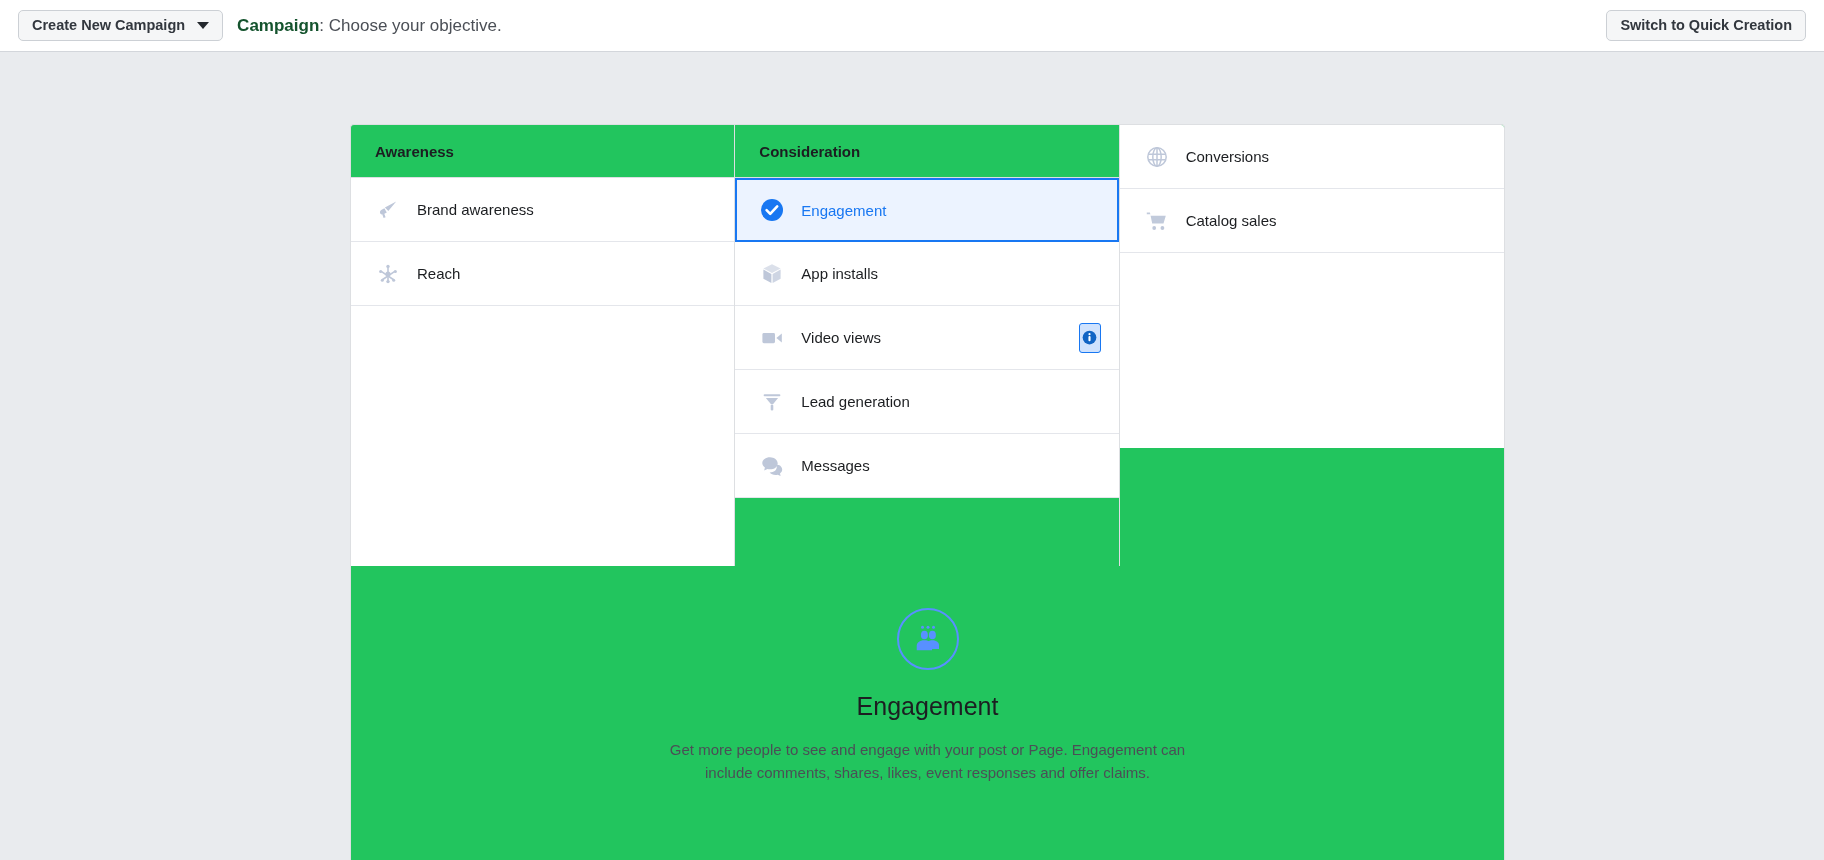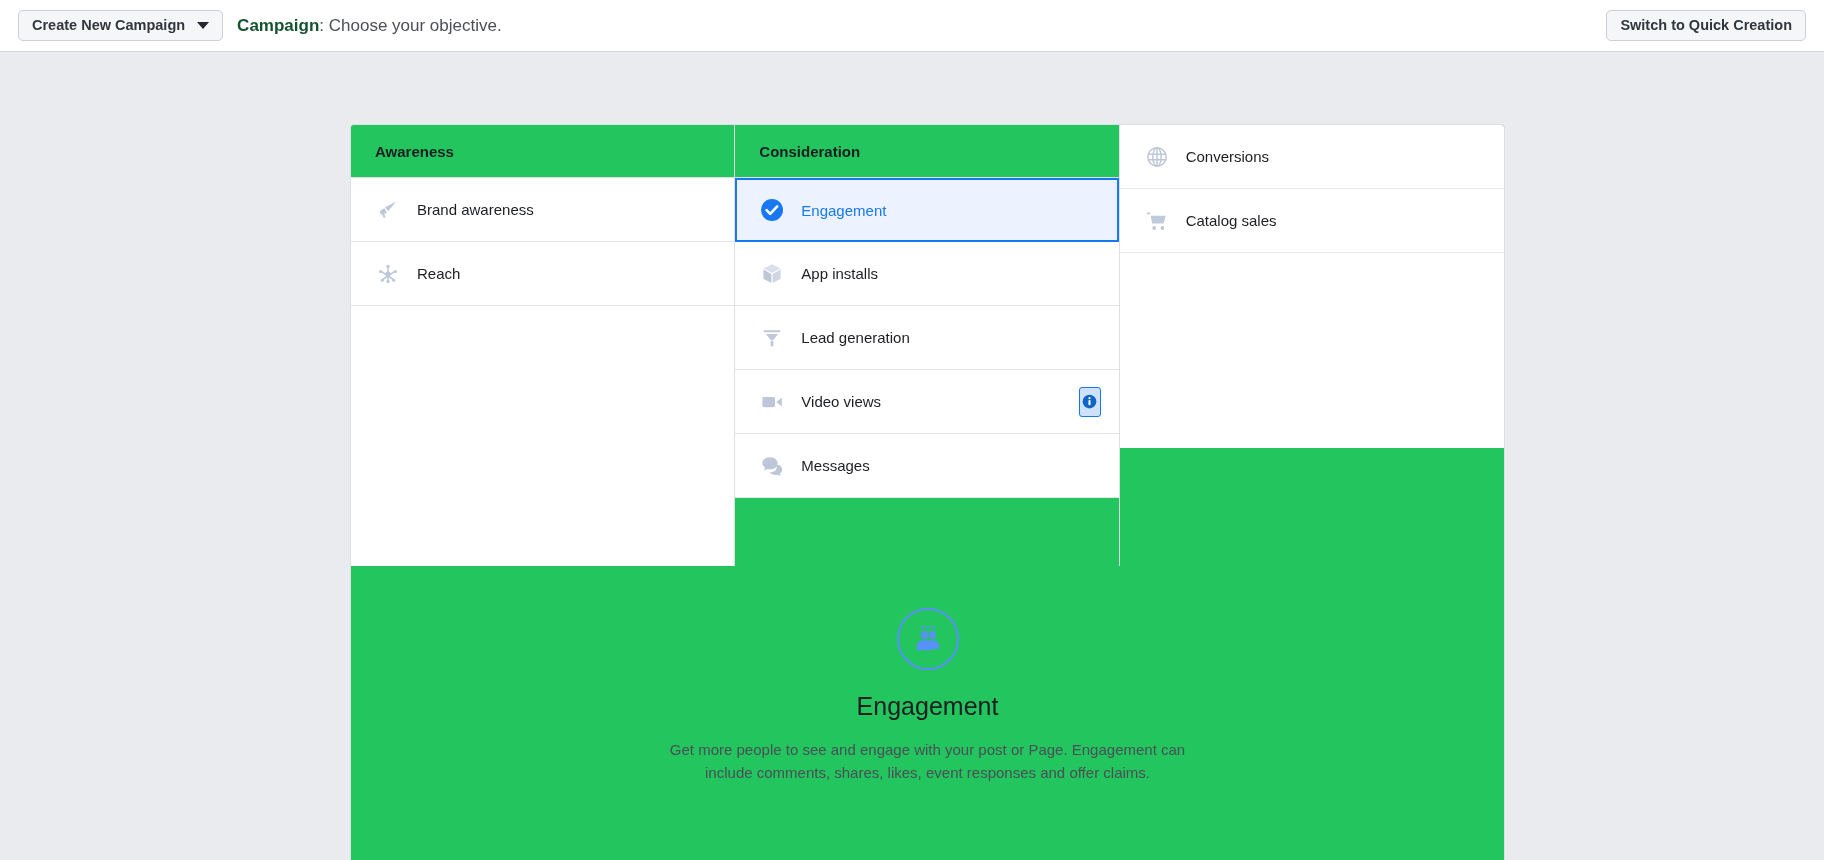--- a/index.html
+++ b/index.html
@@ -280,49 +280,49 @@
                   <path d="M20.6 7.6v9.1l-8 4.3v-9.1z" opacity=".75"></path>
                 </g>
               </svg>
             </span>
             <span class="label">App installs</span>
           </div>
           <div class="row">
             <span class="ico">
               <svg width="24" height="24" viewBox="0 0 24 24" aria-hidden="true">
                 <g fill="#bec7d9">
-                  <rect x="3.6" y="4.2" width="16.8" height="2.1" rx="1"></rect>
-                  <path d="M5.9 8.1h12.2L13.2 14H10.8z"></path>
-                  <rect x="10.7" y="14.6" width="2.6" height="6" rx="1.1"></rect>
-                </g>
-              </svg>
-            </span>
-            <span class="label">Lead generation</span>
-          </div>
-          <div class="row">
-            <span class="ico">
-              <svg width="24" height="24" viewBox="0 0 24 24" aria-hidden="true">
-                <g fill="#bec7d9">
                   <rect x="2.4" y="7" width="12.6" height="10.2" rx="1.4"></rect>
                   <path d="M16.4 12 21.8 7.6v8.8z"></path>
                 </g>
               </svg>
             </span>
             <span class="label">Video views</span>
             <span class="info-slot">
               <button class="info-btn">
                 <span style="display: flex;">
                   <svg width="15" height="15" viewBox="0 0 24 24" aria-hidden="true">
                     <circle cx="12" cy="12" r="11" fill="#1064c4"></circle>
                     <circle cx="12" cy="6.6" r="1.7" fill="#fff"></circle>
                     <rect x="10.3" y="9.6" width="3.4" height="8.2" rx="1.5" fill="#fff"></rect>
                   </svg>
                 </span>
               </button>
             </span>
+          </div>
+          <div class="row">
+            <span class="ico">
+              <svg width="24" height="24" viewBox="0 0 24 24" aria-hidden="true">
+                <g fill="#bec7d9">
+                  <rect x="3.6" y="4.2" width="16.8" height="2.1" rx="1"></rect>
+                  <path d="M5.9 8.1h12.2L13.2 14H10.8z"></path>
+                  <rect x="10.7" y="14.6" width="2.6" height="6" rx="1.1"></rect>
+                </g>
+              </svg>
+            </span>
+            <span class="label">Lead generation</span>
           </div>
           <div class="row">
             <span class="ico">
               <svg width="24" height="24" viewBox="0 0 24 24" aria-hidden="true">
                 <g fill="#bec7d9">
                   <path d="M10 3.2c-4.3 0-7.7 2.6-7.7 5.9 0 1.8 1 3.4 2.6 4.5l-.7 3 3.3-1.6c.8.2 1.6.3 2.5.3 4.3 0 7.7-2.6 7.7-5.9S14.3 3.2 10 3.2z"></path>
                   <path d="M16.1 10.9c.4.7.6 1.5.6 2.3 0 2.9-3 5.2-6.7 5.2h-.4c1.2 1.5 3.4 2.5 6 2.5.7 0 1.4-.1 2.1-.2l2.9 1.4-.6-2.6c1.4-1 2.2-2.3 2.2-3.9 0-2-1.3-3.8-3.3-4.7z"></path>
                 </g>
               </svg>
             </span>

